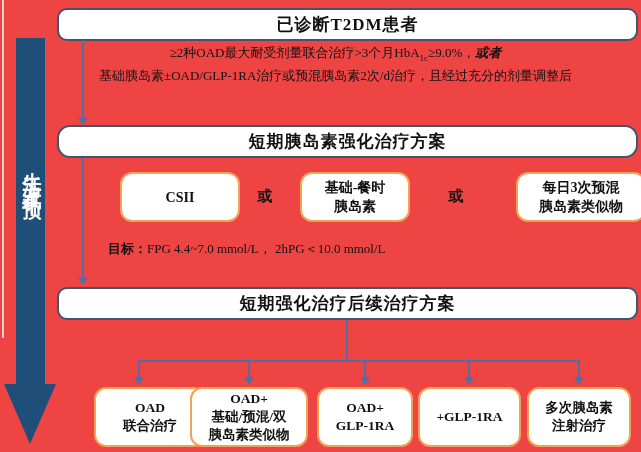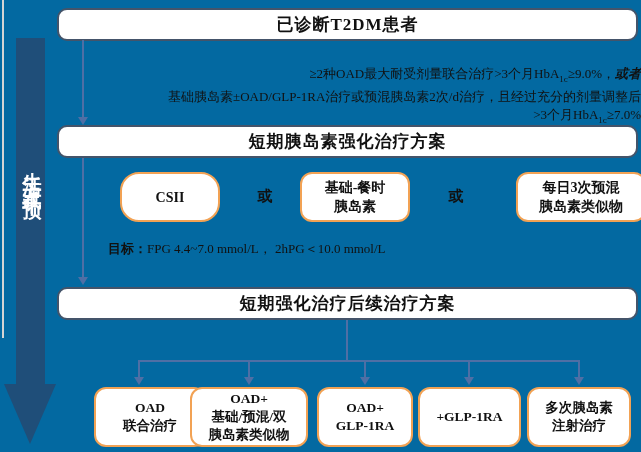--- a/index.html
+++ b/index.html
@@ -1,35 +1,35 @@
 <!DOCTYPE html>
 <html><head>
 <meta charset="utf-8">
 <style>
   html,body{margin:0;padding:0;background:#ffffff;}
   .canvas{
-    position:relative;width:641px;height:452px;background:#0369a1;overflow:hidden;
+    position:relative;width:641px;height:452px;background:#ef4444;overflow:hidden;
     font-family:"Liberation Serif","DejaVu Serif",serif;color:#111111;
   }
   .edge-line{position:absolute;left:2px;top:0;width:2px;height:338px;background:#d4d4d4;}
 
   
   .banner{
     position:absolute;left:57px;width:581px;height:33px;box-sizing:border-box;
     border:2px solid #44546A;border-radius:10px;background:#ffffff;
     display:flex;align-items:center;justify-content:center;
     font-weight:bold;font-size:17px;letter-spacing:1px;
   }
   .banner.b1{top:8px;}
-  .banner.b2{top:125px;}
+  .banner.b2{top:125px;border-radius:13px;}
   .banner.b3{top:287px;}
 
   
   .criteria{
-    position:absolute;left:30px;top:65px;width:611px;text-align:right;
+    position:absolute;left:30px;top:44px;width:611px;text-align:center;
     font-size:13px;line-height:18px;white-space:nowrap;
   }
   .criteria sub{font-size:9px;}
   .emph{font-weight:bold;font-style:italic;}
 
   
   .vline{position:absolute;width:2px;background:#4F6FA5;}
   .hline{position:absolute;height:2px;background:#4F6FA5;}
   .ahead{position:absolute;width:0;height:0;
     border-left:5px solid transparent;border-right:5px solid transparent;
@@ -72,34 +72,33 @@
   <div class="navy-head"></div>
   <div class="side-text">生活方式干预</div>
 
   <div class="banner b1">
     <span>已诊断T2DM患者</span>
   </div>
 
   <div class="criteria">
     <div><span>≥2种OAD最大耐受剂量联合治疗&gt;3个月HbA</span><sub>1c</sub><span>≥9.0%，</span><span class="emph">或者</span></div>
     <div>基础胰岛素±OAD/GLP-1RA治疗或预混胰岛素2次/d治疗，且经过充分的剂量调整后</div>
-    <div><span>&gt;3个月HbA</span><sub>1c</sub><span>≥7.0%</span></div>
   </div>
 
   <div class="vline" style="left:82px;top:40px;height:79px;"></div>
   <div class="ahead" style="left:78px;top:117px;"></div>
 
   <div class="banner b2">
     <span>短期胰岛素强化治疗方案</span>
   </div>
 
   <div class="vline" style="left:82px;top:158px;height:121px;"></div>
   <div class="ahead" style="left:78px;top:277px;"></div>
 
-  <div class="obox row1" style="left:120px;width:100px;border-radius:19px;">
+  <div class="obox row1" style="left:120px;width:120px;">
     <span>CSII</span>
   </div>
   <div class="orlab" style="left:249px;">或</div>
   <div class="obox row1" style="left:300px;width:110px;">
     <span>基础-餐时</span>
     <span>胰岛素</span>
   </div>
   <div class="orlab" style="left:440px;">或</div>
   <div class="obox row1" style="left:516px;width:130px;">
     <span>每日3次预混</span>

